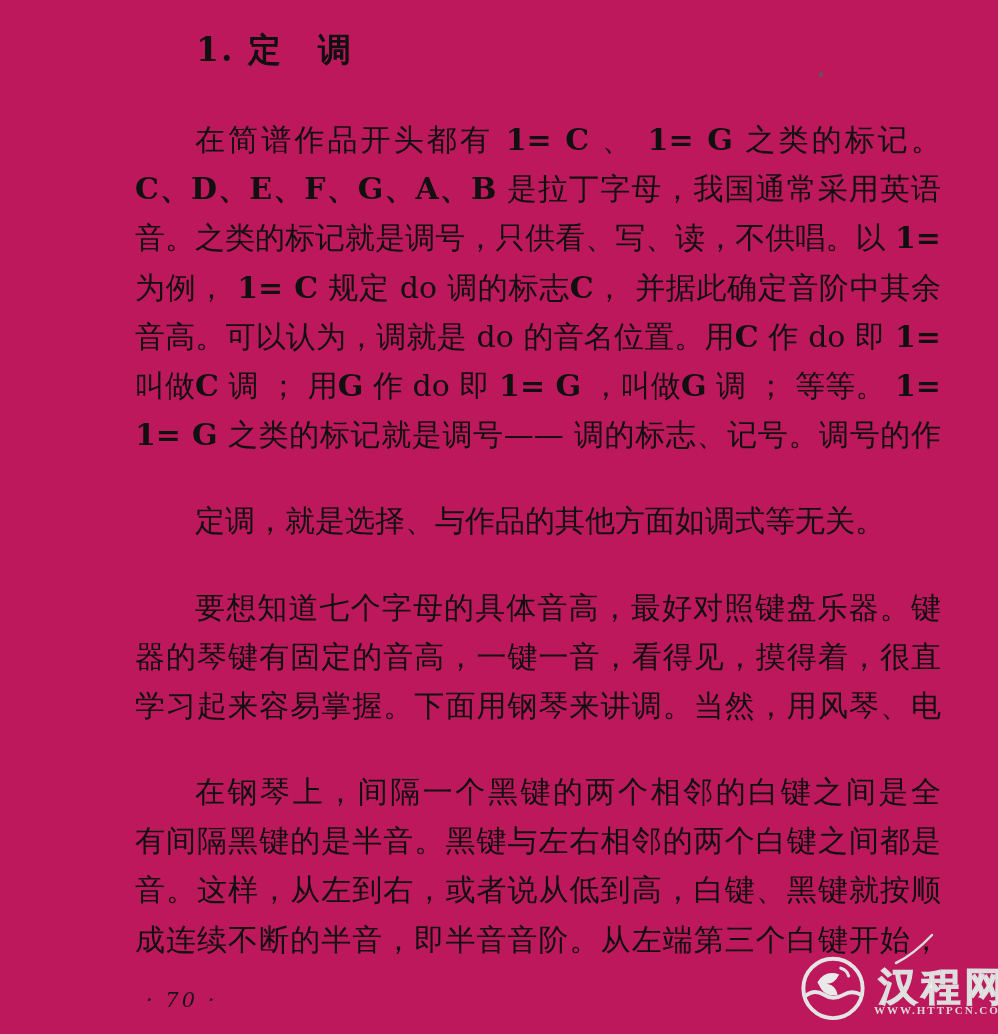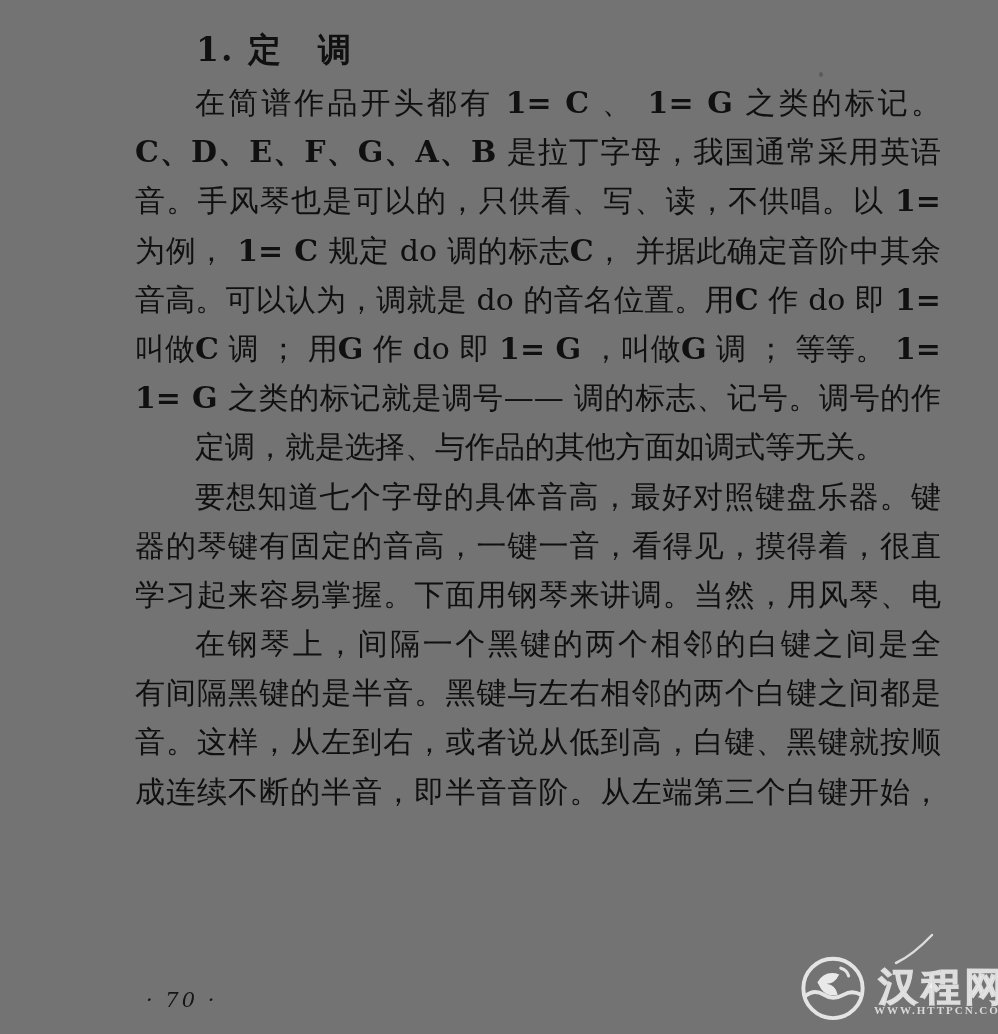--- a/index.html
+++ b/index.html
@@ -4,21 +4,21 @@
 <style>
   html, body {
     margin: 0;
     padding: 0;
     background: #ffffff;
   }
   .page {
     position: relative;
     width: 998px;
     height: 1034px;
-    background: #737373;
+    background: #be185d;
     overflow: hidden;
     font-family: "DejaVu Serif", "Liberation Serif", serif;
     color: #101010;
   }
   .heading {
     position: absolute;
     left: 196px;
     top: 28px;
     margin: 0;
     font-size: 33px;
@@ -40,20 +40,21 @@
     text-align: justify;
     text-align-last: justify;
     white-space: normal;
   }
   .line.noj {
     text-align: left;
     text-align-last: left;
   }
   .line.indent {
     text-indent: 2em;
+    margin-top: 37px;
   }
   .lb {
     font-weight: 700;
     font-family: "DejaVu Serif", "Liberation Serif", serif;
   }
   .page-number {
     position: absolute;
     left: 146px;
     top: 988px;
     font-size: 21px;
@@ -118,21 +119,21 @@
 
 <div class="page">
 
   <h1 class="heading">1. 定　调</h1>
 
   <span class="dot-artifact"></span>
 
   <div class="body-text">
       <div class="line indent"><span class="seg">在简谱作品开头都有 </span><span class="lb">1= C</span><span class="seg"> 、 </span><span class="lb">1= G</span><span class="seg"> 之类的标记。</span></div>
       <div class="line"><span class="lb">C、D、E、F、G、A、B</span><span class="seg"> 是拉丁字母，我国通常采用英语读</span></div>
-      <div class="line"><span class="seg">音。手风琴也是可以的，只供看、写、读，不供唱。以 </span><span class="lb">1= C</span></div>
+      <div class="line"><span class="seg">音。之类的标记就是调号，只供看、写、读，不供唱。以 </span><span class="lb">1= C</span></div>
       <div class="line"><span class="seg">为例， </span><span class="lb">1= C</span><span class="seg"> 规定 do 调的标志</span><span class="lb">C</span><span class="seg">， 并据此确定音阶中其余音的</span></div>
       <div class="line"><span class="seg">音高。可以认为，调就是 do 的音名位置。用</span><span class="lb">C</span><span class="seg"> 作 do 即 </span><span class="lb">1= C</span></div>
       <div class="line"><span class="seg">叫做</span><span class="lb">C</span><span class="seg"> 调 ； 用</span><span class="lb">G</span><span class="seg"> 作 do 即 </span><span class="lb">1= G</span><span class="seg"> ，叫做</span><span class="lb">G</span><span class="seg"> 调 ； 等等。 </span><span class="lb">1= C</span></div>
       <div class="line"><span class="lb">1= G</span><span class="seg"> 之类的标记就是调号—— 调的标志、记号。调号的作用只</span></div>
       <div class="line indent noj"><span class="seg">定调，就是选择、与作品的其他方面如调式等无关。</span></div>
       <div class="line indent"><span class="seg">要想知道七个字母的具体音高，最好对照键盘乐器。键盘乐</span></div>
       <div class="line"><span class="seg">器的琴键有固定的音高，一键一音，看得见，摸得着，很直观，</span></div>
       <div class="line"><span class="seg">学习起来容易掌握。下面用钢琴来讲调。当然，用风琴、电子琴、</span></div>
       <div class="line indent"><span class="seg">在钢琴上，间隔一个黑键的两个相邻的白键之间是全音，没</span></div>
       <div class="line"><span class="seg">有间隔黑键的是半音。黑键与左右相邻的两个白键之间都是半</span></div>

